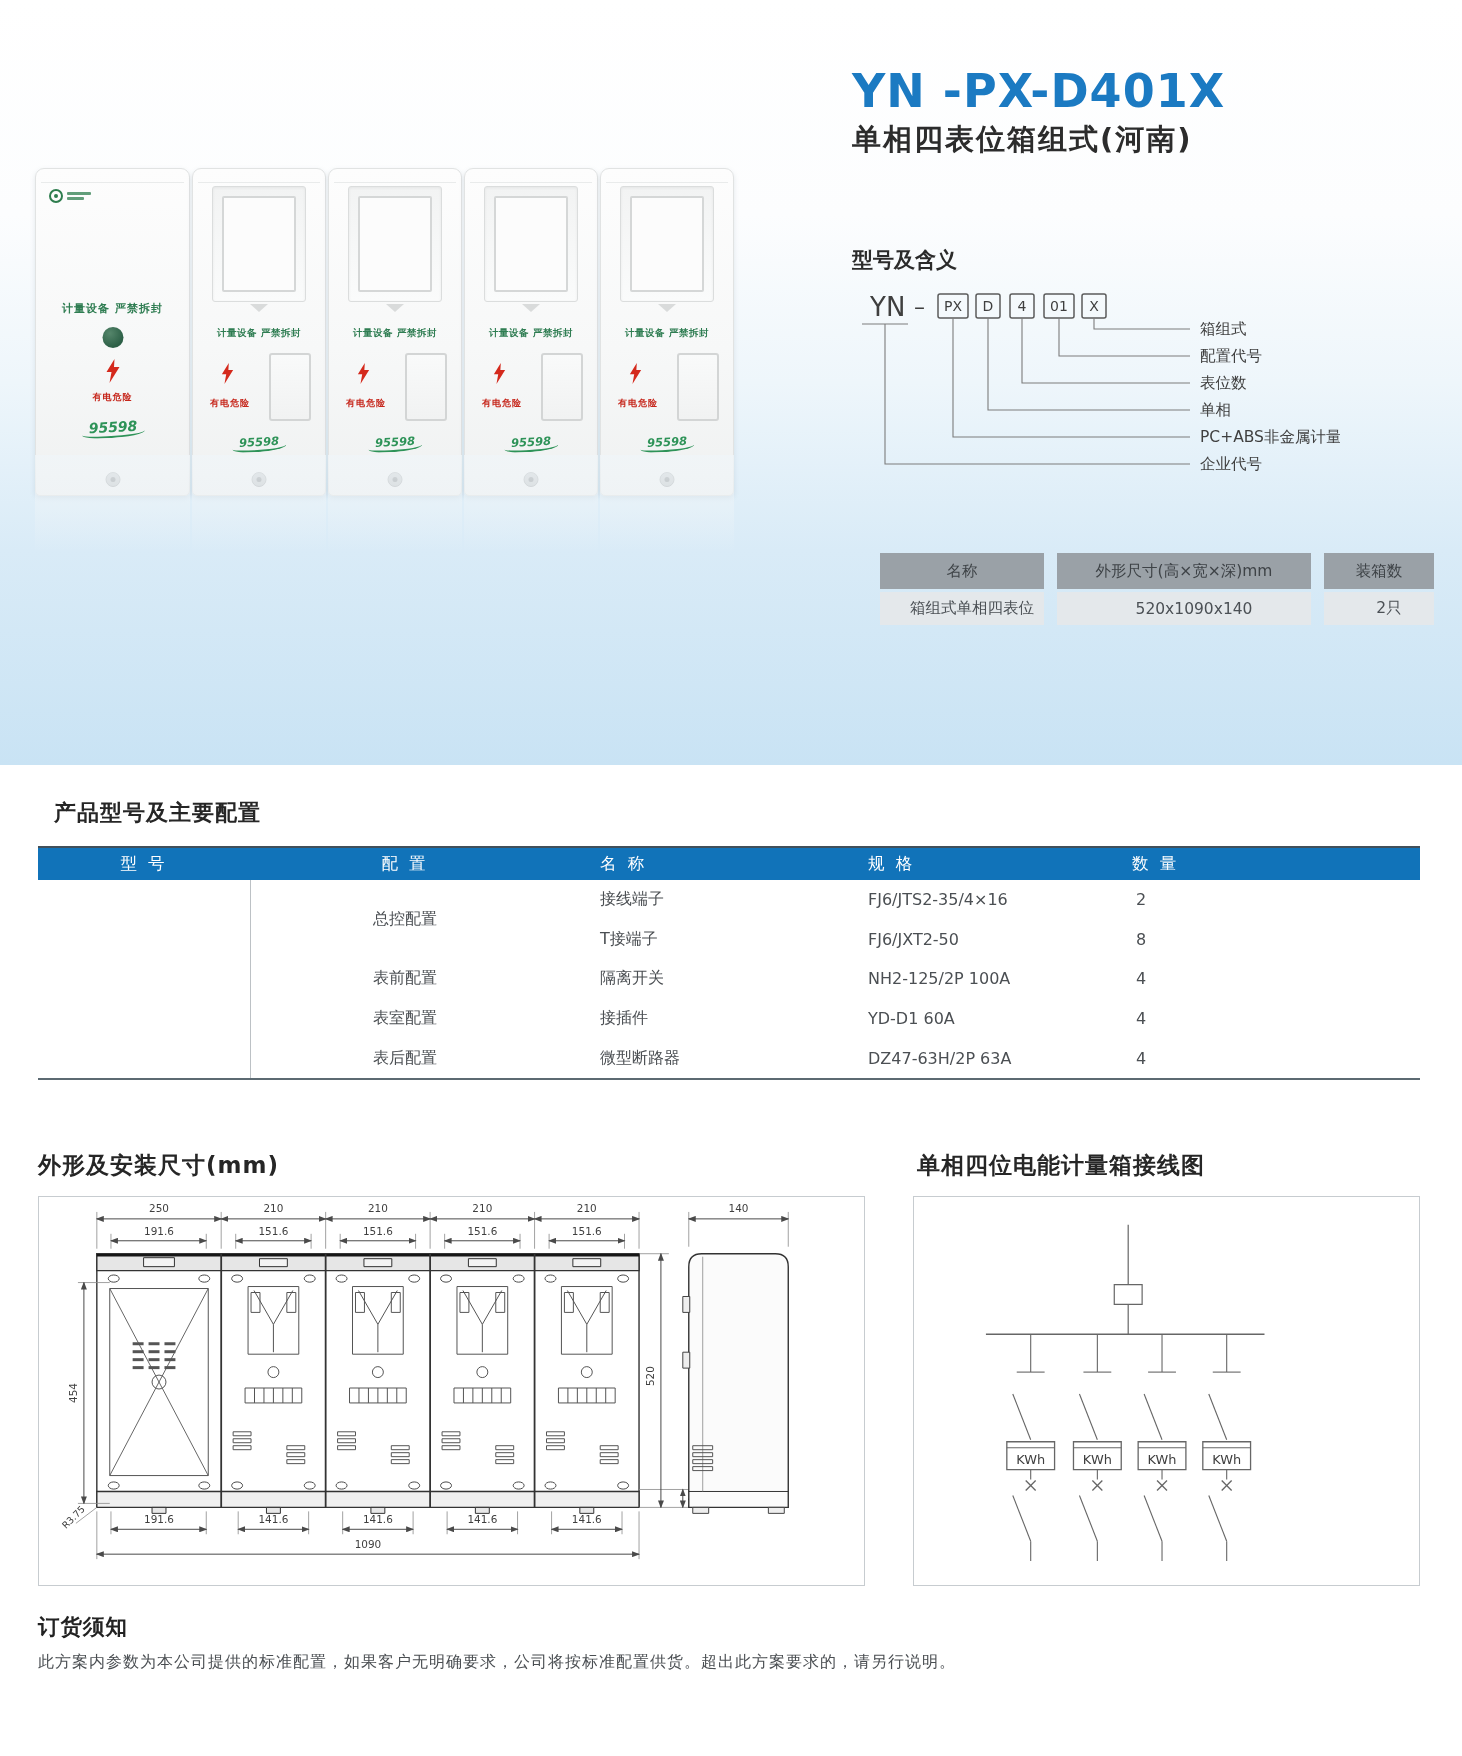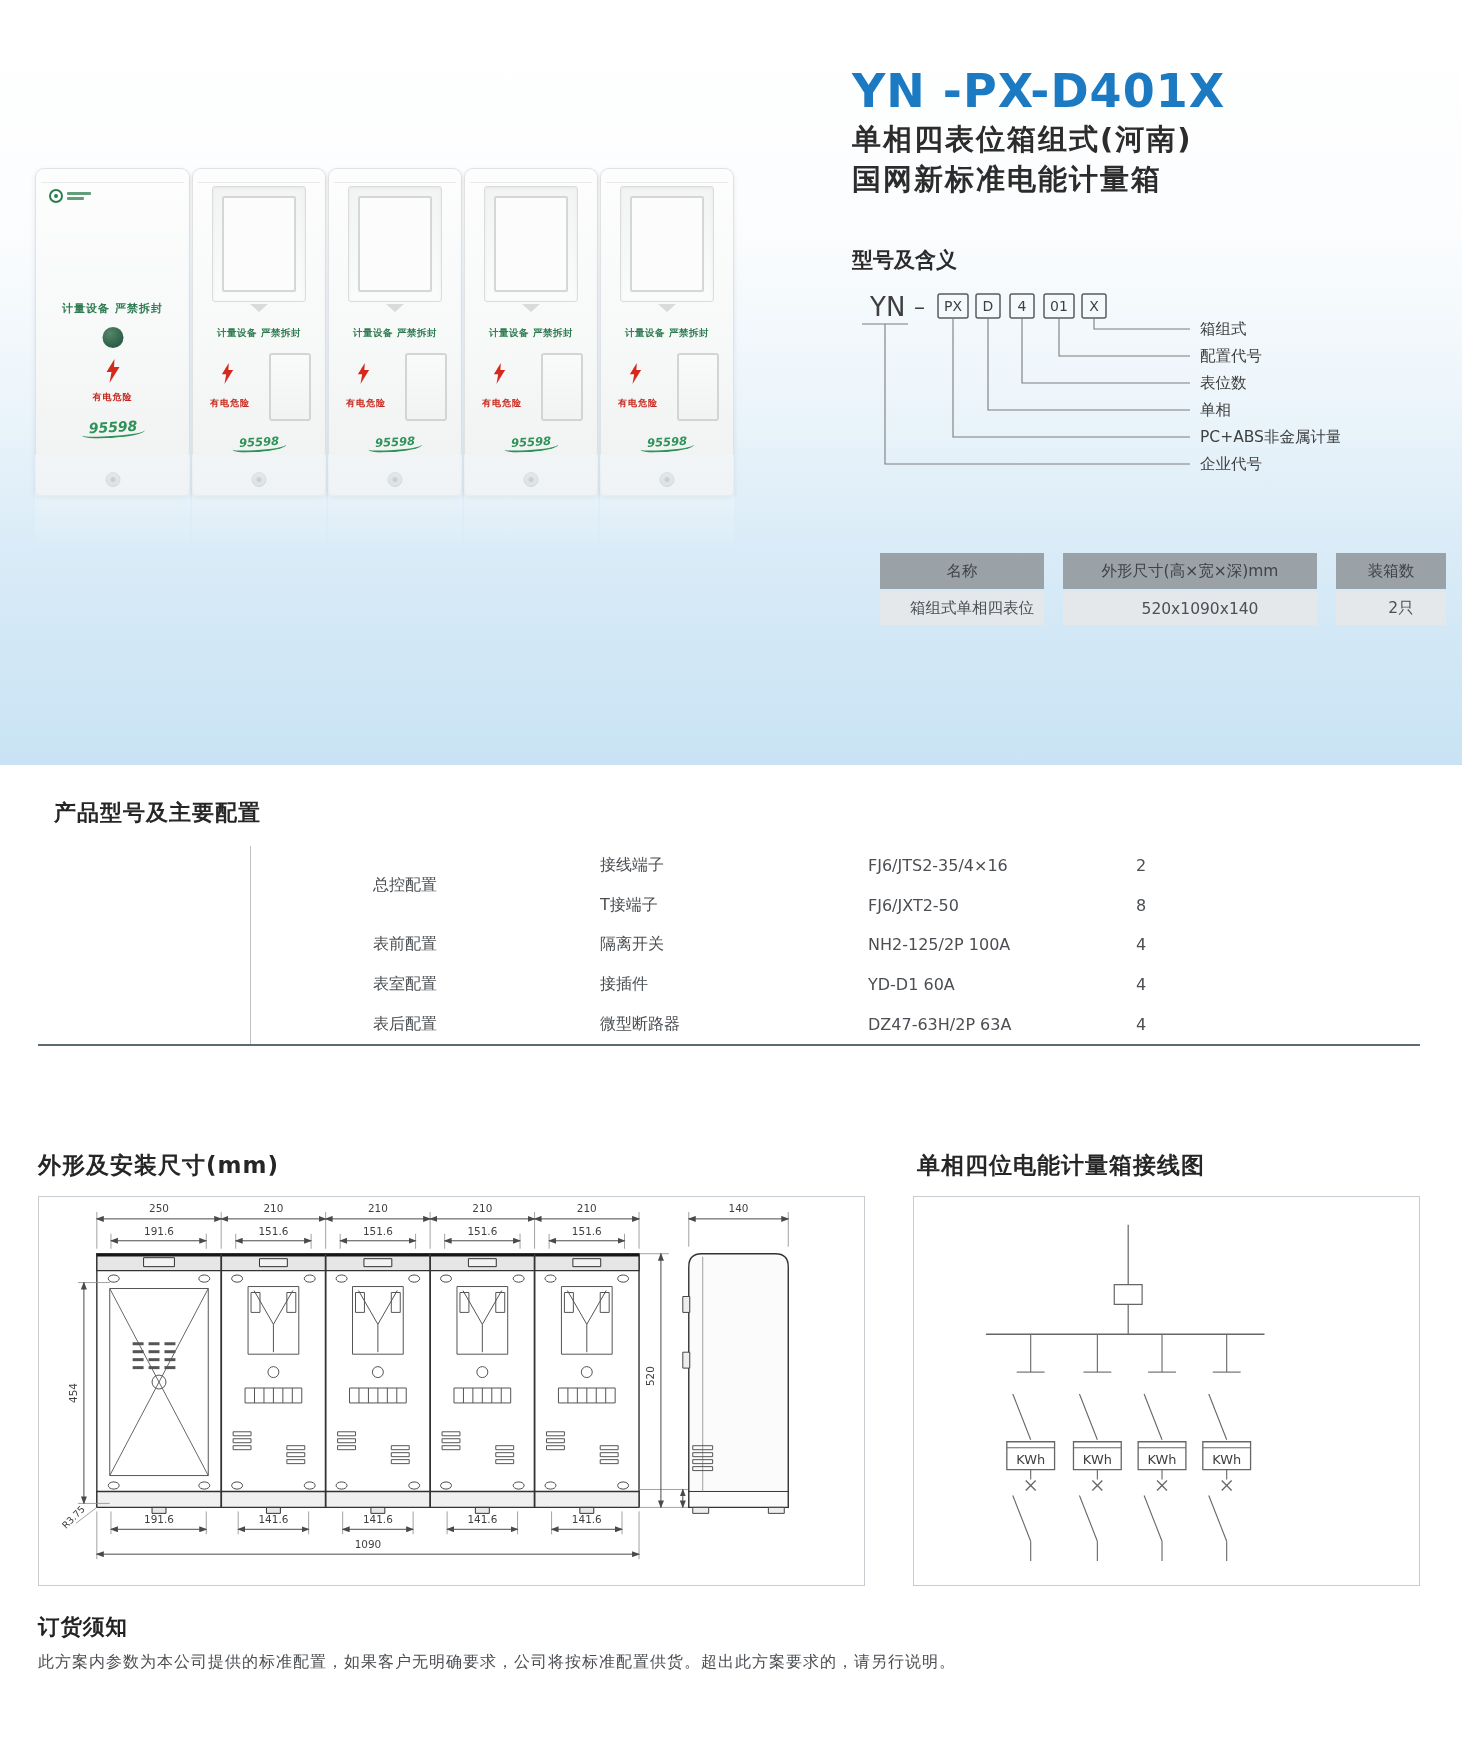--- a/index.html
+++ b/index.html
@@ -11,21 +11,21 @@
     background:linear-gradient(180deg,#ffffff 0%,#fcfdfe 28%,#eef6fb 50%,#d9ebf7 72%,#c9e3f4 100%); }
   .title { position:absolute; left:852px; top:64px; font-size:46px; font-weight:800; color:#1b7ac2; letter-spacing:1px; }
   .sub1 { position:absolute; left:852px; top:120px; font-size:29px; font-weight:700; color:#2c2c2c; letter-spacing:2px;text-align:right; }
   .sub2 { position:absolute; left:852px; top:160px; font-size:29px; font-weight:700; color:#2c2c2c; letter-spacing:2px; }
   .model-heading { position:absolute; left:852px; top:246px; font-size:21px; font-weight:700; color:#2b2b2b; }
   .model-svg { position:absolute; left:850px; top:284px; }
   .model-svg text { font-family:"DejaVu Sans","Liberation Sans",sans-serif; }
 
   
   .size-table { position:absolute; left:880px; top:553px; width:538px; }
-  .size-row { display:grid; grid-template-columns:164px 254px 110px; column-gap:19px; }
+  .size-row { display:grid; grid-template-columns:164px 254px 110px; column-gap:13px; }
   .size-row + .size-row { margin-top:3px; }
   .size-cell { display:flex; align-items:center; justify-content:center; font-size:15.5px; }
   .size-head .size-cell { background:#9aa1a7; color:#3e4347; height:36px; font-weight:500; }
   .size-data .size-cell { background:#e4e8eb; color:#4b5055; height:33px;padding-left:20px; }
 
   
   .photo-strip { position:absolute; left:35px; top:124px; display:flex; }
   .mbox { position:relative; height:328px; background:linear-gradient(180deg,#fdfdfd 0%,#f7f8f8 55%,#eff1f1 100%);
     border:1px solid #e1e3e3; border-radius:9px 9px 5px 5px; margin-right:2px;
     box-shadow:0 2px 5px rgba(110,135,150,.18);margin-top:44px; }
@@ -185,21 +185,20 @@
     <div class="photo-reflection">
       <div class="rblock" style="width:155px"></div>
         <div class="rblock" style="width:134px"></div>
       <div class="rblock" style="width:134px"></div>
         <div class="rblock" style="width:134px"></div>
       <div class="rblock" style="width:134px"></div>
     </div>
 
     <div class="title">YN -PX-D401X</div>
     <div class="sub1">单相四表位箱组式(河南)</div>
-    <div class="sub2">国网新标准电能计量箱</div>
     <div class="model-heading">型号及含义</div>
 
     <svg class="model-svg dwg" width="490" height="210" viewBox="0 0 490 210">
       <text x="20" y="32" font-size="26" fill="#8d9296">YN</text>
       <text x="64" y="30" font-size="22" fill="#8d9296">–</text>
       <g fill="none" stroke="#5b5b5b" stroke-width="1.5">
         <rect x="88" y="10" width="30" height="24" rx="2"></rect>
         <rect x="126" y="10" width="24" height="24" rx="2"></rect>
         <rect x="160" y="10" width="24" height="24" rx="2"></rect>
         <rect x="194" y="10" width="30" height="24" rx="2"></rect>
@@ -241,20 +240,27 @@
         <div class="size-cell">箱组式单相四表位</div>
         <div class="size-cell">520x1090x140</div>
         <div class="size-cell">2只</div>
       </div>
     </div>
   </div>
 
   <div class="sec-heading" style="left:54px; top:798px;">产品型号及主要配置</div>
 
   <div class="cfg-table">
+    <div class="cfg-head">
+      <div class="h hc">型 号</div>
+      <div class="h hc">配 置</div>
+      <div class="h h3">名 称</div>
+      <div class="h h4">规 格</div>
+      <div class="h h5">数 量</div>
+    </div>
     <div class="cfg-body">
       <div class="vline"></div>
       <div class="cell center c-cfg1">总控配置</div>
       <div class="cell center c-cfg2">表前配置</div>
       <div class="cell center c-cfg3">表室配置</div>
       <div class="cell center c-cfg4">表后配置</div>
 
       <div class="cell c-name" style="grid-row:1">接线端子</div>
       <div class="cell c-spec" style="grid-row:1">FJ6/JTS2-35/4×16</div>
       <div class="cell c-qty" style="grid-row:1">2</div>

